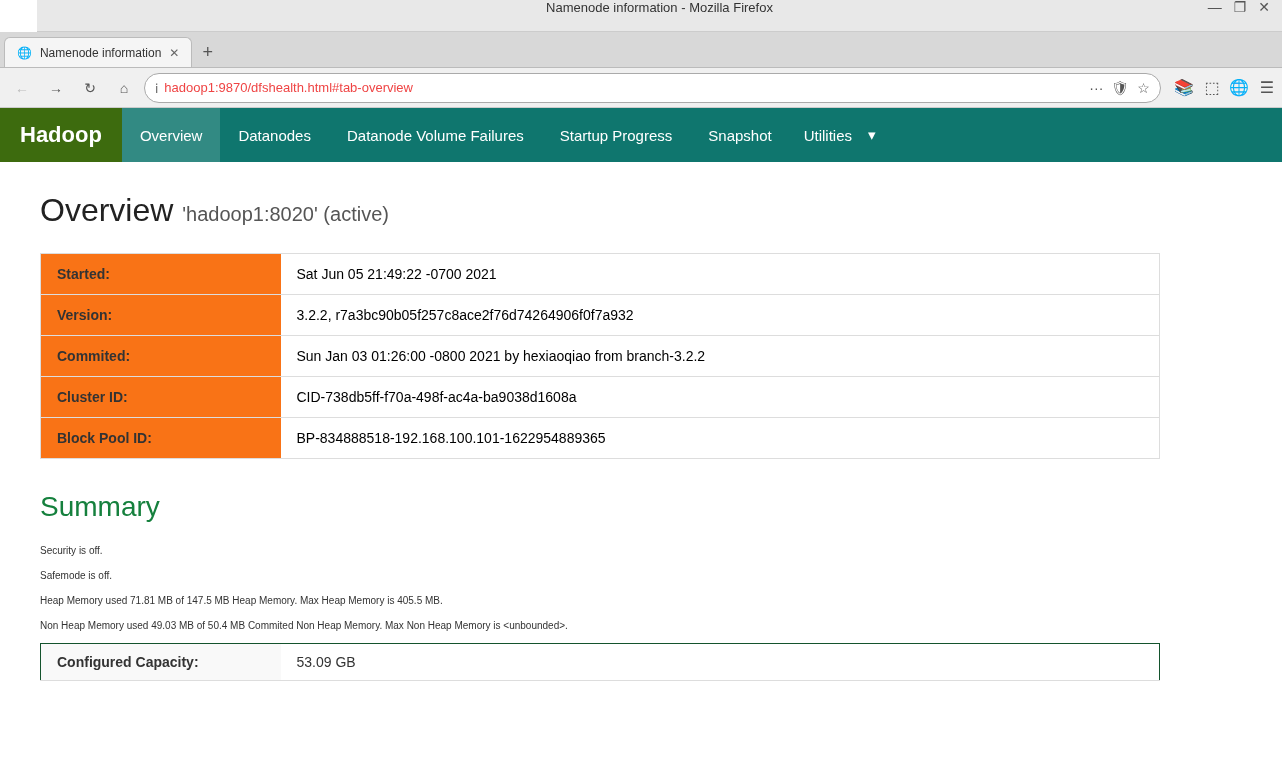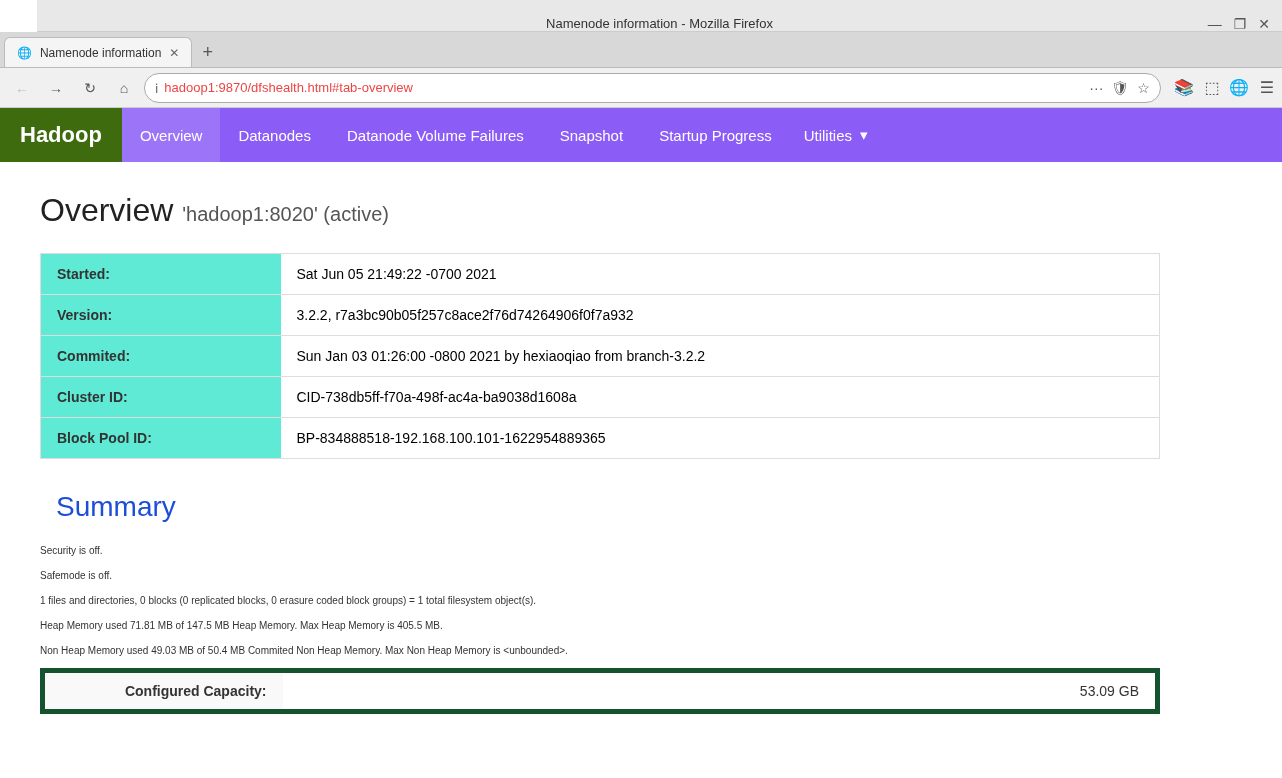--- a/index.html
+++ b/index.html
@@ -3,21 +3,21 @@
   <meta charset="utf-8">
   <style>
     * { margin: 0; padding: 0; box-sizing: border-box; }
     body { font-family: Arial, sans-serif; font-size: 14px; background: #fff; color: #333; width: 1282px; }
 
     
     .browser-titlebar {
       background: #e8e8e8;
       height: 32px;
       display: flex;
-      align-items: flex-end;
+      align-items: flex-start;
       justify-content: center;
       border-bottom: 1px solid #ccc;
       position: relative;
       margin-left: 37px;
     }
     .browser-titlebar-title {
       font-size: 13px;
       color: #333;
     }
     .browser-titlebar-controls {
@@ -109,21 +109,21 @@
     .address-text { flex: 1; font-size: 13px; color: #ef4444; }
     .address-actions { display: flex; gap: 8px; align-items: center; }
     .address-action-btn { color: #555; font-size: 14px; cursor: pointer; }
     .browser-toolbar-right {
       display: flex; gap: 10px; align-items: center; padding-left: 8px;
     }
     .toolbar-icon { color: #555; font-size: 16px; cursor: pointer; }
 
     
     .hadoop-nav {
-      background: #8b5cf6;
+      background: #0f766e;
       display: flex;
       align-items: stretch;
       height: 54px;
     }
     .hadoop-brand {
       background: #3d6b0e;
       padding: 0 20px;
       display: flex;
       align-items: center;
       font-size: 22px;
@@ -144,21 +144,21 @@
       text-decoration: none;
     }
     .hadoop-nav-item.active { background: rgba(255,255,255,0.15); }
     .hadoop-nav-dropdown {
       padding: 0 14px;
       display: flex;
       align-items: center;
       color: #fff;
       font-size: 15px;
       cursor: pointer;
-      gap: 8px;
+      gap: 16px;
     }
 
     
     .page-content {
       padding: 30px 40px;
       max-width: 1200px;
     }
 
     .overview-heading {
       font-size: 32px;
@@ -183,48 +183,46 @@
       border-bottom: 1px solid #ddd;
     }
     .info-table tr:last-child { border-bottom: none; }
     .info-table td {
       padding: 12px 16px;
       vertical-align: top;
     }
     .info-table td:first-child {
       font-weight: bold;
       width: 240px;
-      background: #5eead4;
+      background: #f97316;
       color: #333;
     }
     .info-table td:last-child {
       color: #000000;
     }
 
     .summary-heading {
       font-size: 28px;
       font-weight: normal;
       margin-bottom: 20px;
-      color: #1d4ed8;
-      margin-left: 16px;
+      color: #15803d;
     }
 
     .summary-text {
       font-size: 10px;
       color: #333;
       margin-bottom: 10px;
       line-height: 1.5;
     }
 
     .capacity-table {
       width: 100%;
       border-collapse: collapse;
-      border: 5px solid #14532d;
+      border: 1px solid #14532d;
       margin-top: 4px;
-      text-align: right;
     }
     .capacity-table td {
       padding: 10px 16px;
       border-bottom: 1px solid #ddd;
     }
     .capacity-table td:first-child {
       font-weight: bold;
       background: #f9f9f9;
       width: 240px;
     }
@@ -271,22 +269,22 @@
     <span class="toolbar-icon">☰</span>
   </div>
 </div>
 
 <div class="hadoop-nav">
   <div class="hadoop-brand">Hadoop</div>
   <div class="hadoop-nav-items">
     <a class="hadoop-nav-item active">Overview</a>
     <a class="hadoop-nav-item">Datanodes</a>
     <a class="hadoop-nav-item">Datanode Volume Failures</a>
+    <a class="hadoop-nav-item">Startup Progress</a>
     <a class="hadoop-nav-item">Snapshot</a>
-    <a class="hadoop-nav-item">Startup Progress</a>
     <div class="hadoop-nav-dropdown">
       <span>Utilities</span>
       <span>▾</span>
     </div>
   </div>
 </div>
 
 <div class="page-content">
 
   <h1 class="overview-heading">
@@ -317,21 +315,20 @@
           <td>BP-834888518-192.168.100.101-1622954889365</td>
         </tr>
       </tbody>
   </table>
 
   <h2 class="summary-heading">Summary</h2>
 
   <div id="summary-lines">
       <p class="summary-text">Security is off.</p>
       <p class="summary-text">Safemode is off.</p>
-      <p class="summary-text">1 files and directories, 0 blocks (0 replicated blocks, 0 erasure coded block groups) = 1 total filesystem object(s).</p>
       <p class="summary-text">Heap Memory used 71.81 MB of 147.5 MB Heap Memory. Max Heap Memory is 405.5 MB.</p>
       <p class="summary-text">Non Heap Memory used 49.03 MB of 50.4 MB Commited Non Heap Memory. Max Non Heap Memory is &lt;unbounded&gt;.</p>
     </div>
 
   <table class="capacity-table">
     <tbody>
       <tr>
         <td>Configured Capacity:</td>
         <td>53.09 GB</td>
       </tr>

